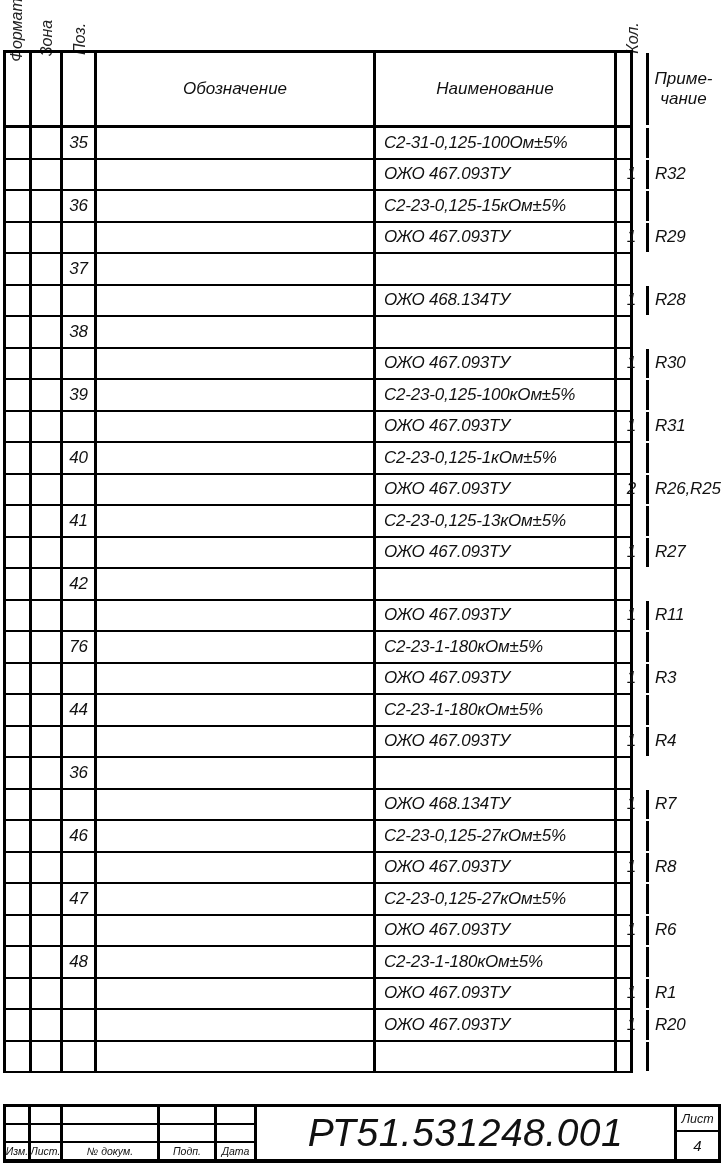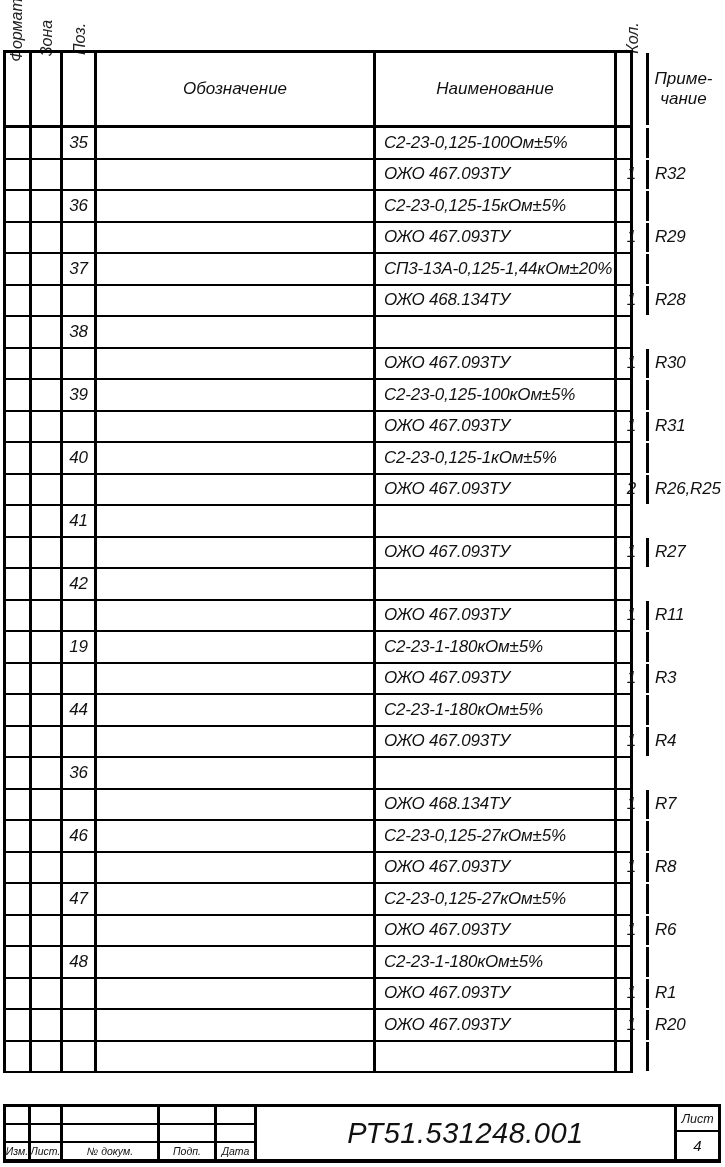--- a/index.html
+++ b/index.html
@@ -41,21 +41,21 @@
   .tb-left{
     width:251px;display:grid;grid-template-columns:25px 32px 97px 57px 40px;
     grid-template-rows:18px 18px auto;
   }
   .tb-left > div{box-sizing:border-box;border-right:3px solid #000;}
   .tb-left > .bb{border-bottom:2px solid #000;}
   .tb-left > .lab{display:flex;align-items:center;justify-content:center;font-size:10.5px;white-space:nowrap;}
   .tb-des{
     width:420px;box-sizing:border-box;border-right:3px solid #000;
     display:flex;align-items:center;justify-content:center;
-    font-size:29px;letter-spacing:0.5px;
+    font-size:39px;letter-spacing:0.5px;
   }
   .tb-list{flex:1;display:flex;flex-direction:column;}
   .tb-list .top{height:25px;box-sizing:border-box;border-bottom:2px solid #000;display:flex;align-items:center;justify-content:center;font-size:12.5px;}
   .tb-list .bot{flex:1;display:flex;align-items:center;justify-content:center;font-size:15px;}
 </style>
 </head>
 <body>
 
 <div class="page">
 
@@ -76,21 +76,21 @@
         <span>Приме-</span>
         <span>чание</span>
       </div>
     </div>
     <div>
         <div class="gridrow row">
       <div></div>
       <div></div>
       <div class="pos">35</div>
       <div></div>
-      <div class="name">С2-23-0,125-100Ом±5%</div>
+      <div class="name">С2-31-0,125-100Ом±5%</div>
       <div class="qty"></div>
       <div class="note"></div>
     </div>
         <div class="gridrow row">
       <div></div>
       <div></div>
       <div class="pos"></div>
       <div></div>
       <div class="name">ОЖО 467.093ТУ</div>
       <div class="qty">1</div>
@@ -112,21 +112,20 @@
       <div></div>
       <div class="name">ОЖО 467.093ТУ</div>
       <div class="qty">1</div>
       <div class="note">R29</div>
     </div>
         <div class="gridrow row">
       <div></div>
       <div></div>
       <div class="pos">37</div>
       <div></div>
-      <div class="name">СП3-13А-0,125-1,44кОм±20%</div>
       <div class="qty"></div>
       <div class="note"></div>
     </div>
         <div class="gridrow row">
       <div></div>
       <div></div>
       <div class="pos"></div>
       <div></div>
       <div class="name">ОЖО 468.134ТУ</div>
       <div class="qty">1</div>
@@ -183,20 +182,21 @@
       <div></div>
       <div class="name">ОЖО 467.093ТУ</div>
       <div class="qty">2</div>
       <div class="note">R26,R25</div>
     </div>
         <div class="gridrow row">
       <div></div>
       <div></div>
       <div class="pos">41</div>
       <div></div>
+      <div class="name">С2-23-0,125-13кОм±5%</div>
       <div class="qty"></div>
       <div class="note"></div>
     </div>
         <div class="gridrow row">
       <div></div>
       <div></div>
       <div class="pos"></div>
       <div></div>
       <div class="name">ОЖО 467.093ТУ</div>
       <div class="qty">1</div>
@@ -215,21 +215,21 @@
       <div></div>
       <div class="pos"></div>
       <div></div>
       <div class="name">ОЖО 467.093ТУ</div>
       <div class="qty">1</div>
       <div class="note">R11</div>
     </div>
         <div class="gridrow row">
       <div></div>
       <div></div>
-      <div class="pos">19</div>
+      <div class="pos">76</div>
       <div></div>
       <div class="name">С2-23-1-180кОм±5%</div>
       <div class="qty"></div>
       <div class="note"></div>
     </div>
         <div class="gridrow row">
       <div></div>
       <div></div>
       <div class="pos"></div>
       <div></div>

